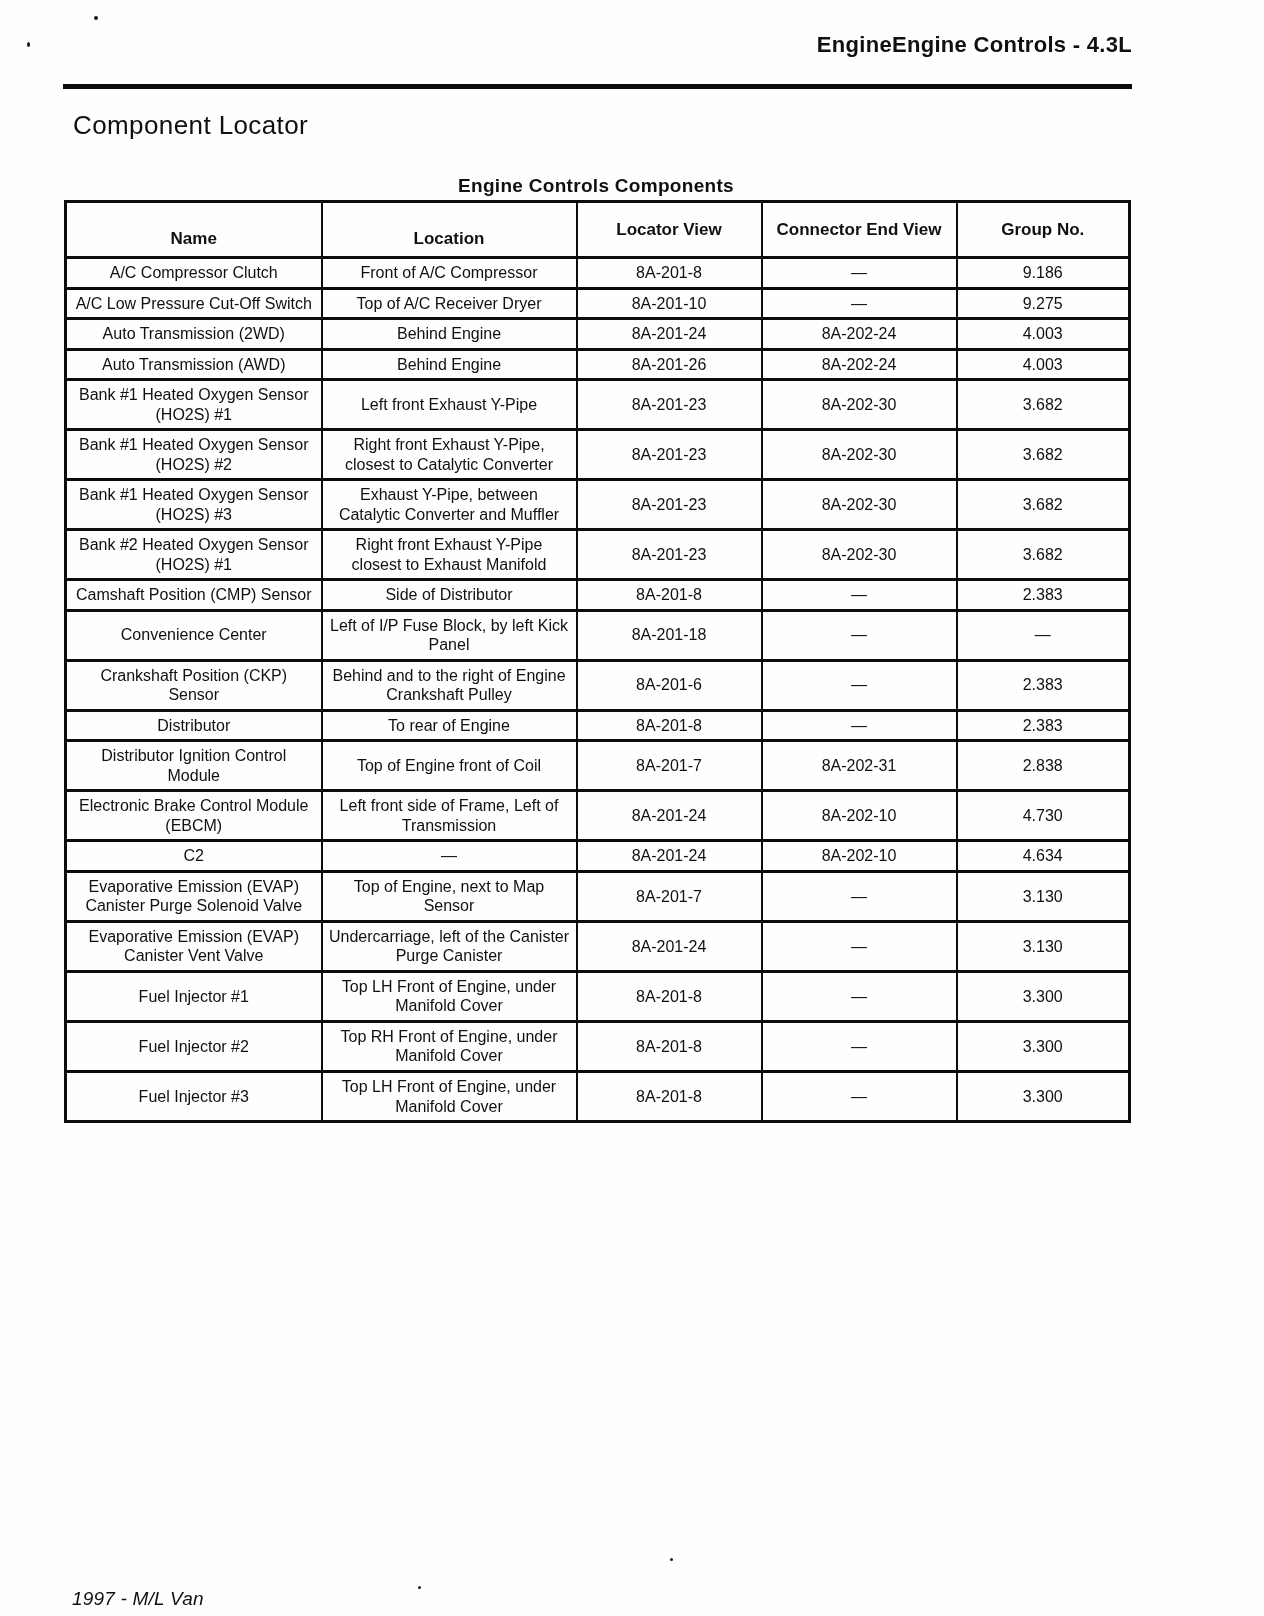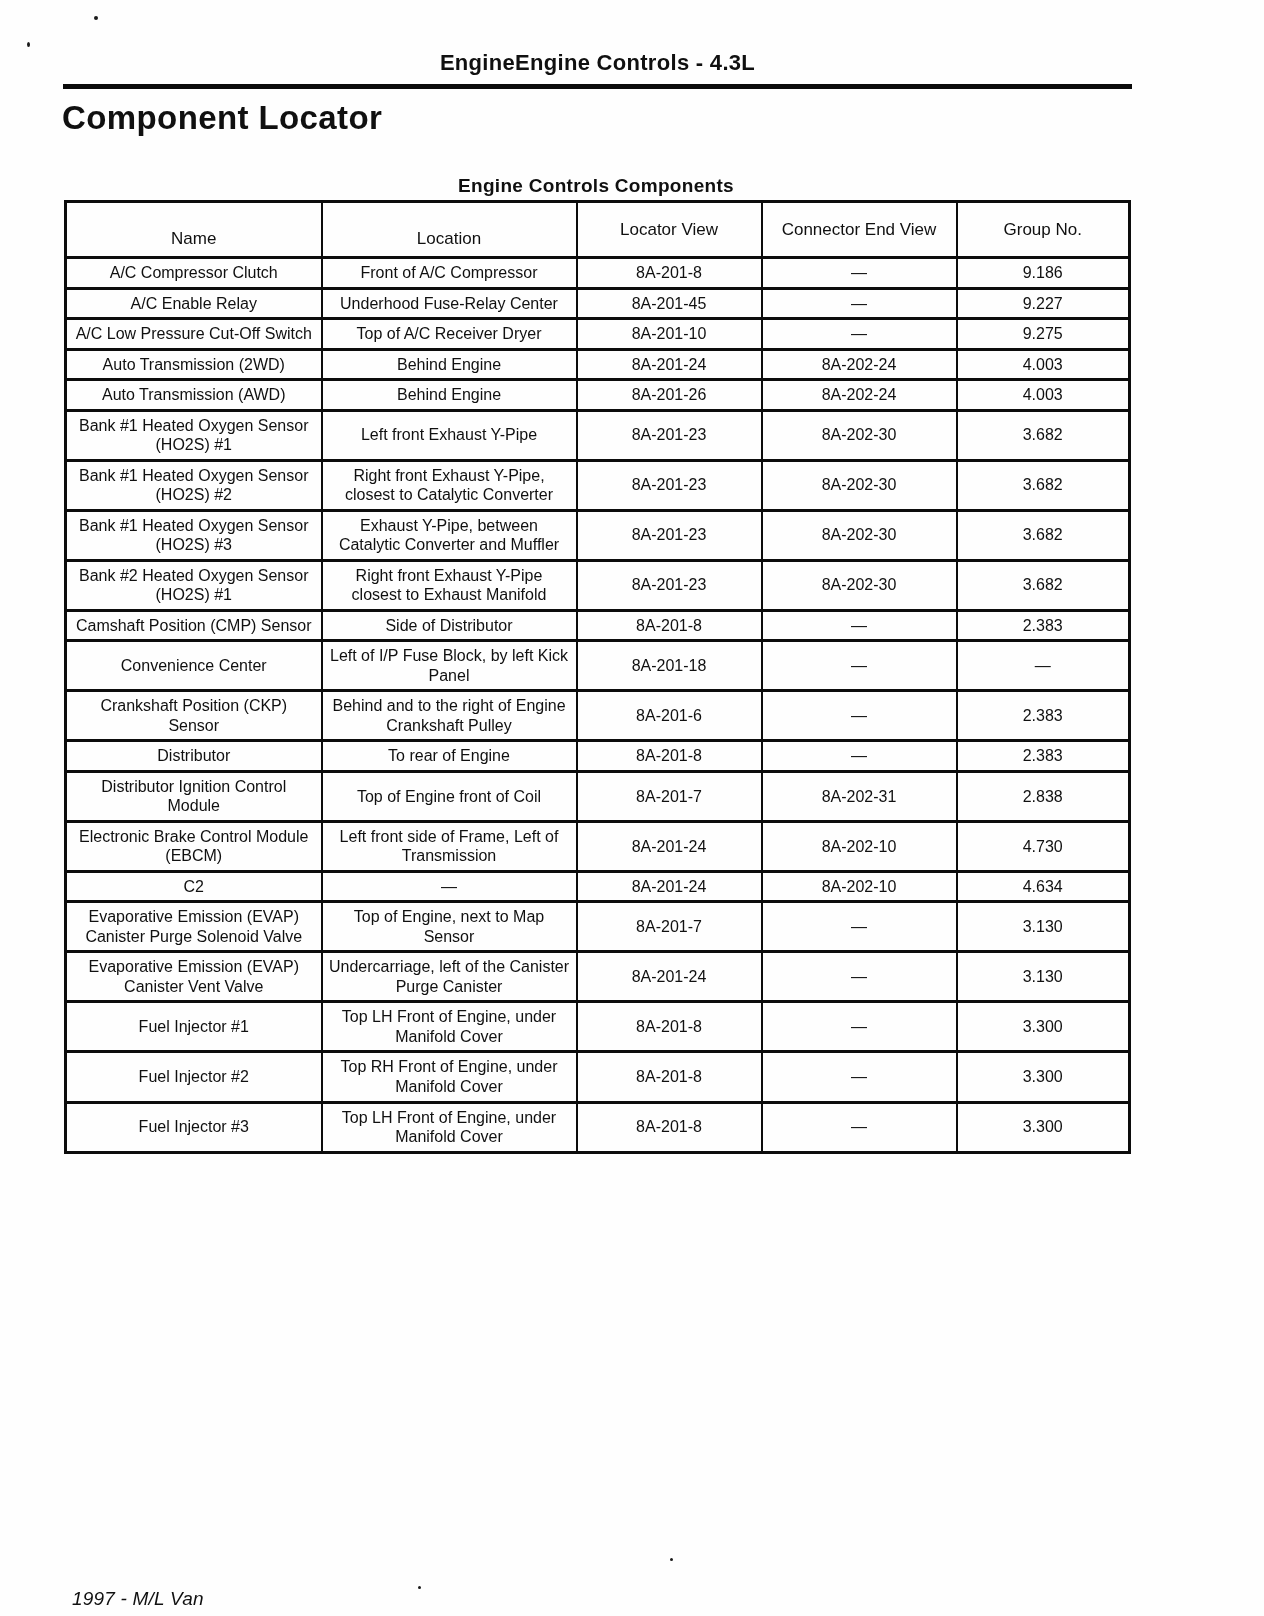--- a/index.html
+++ b/index.html
@@ -6,53 +6,53 @@
   body {
     width: 1264px; height: 1616px;
     background: #fefefe;
     font-family: "Liberation Sans", sans-serif;
     color: #101010;
     position: relative;
     overflow: hidden;
   }
   .speck { position: absolute; background: #1a1a1a; border-radius: 50%; }
   .hdr-row {
-    position: absolute; top: 50px; left: 63px; width: 1069px;
-    display: flex; justify-content: center; align-items: flex-end;
+    position: absolute; top: 32px; left: 63px; width: 1069px;
+    display: flex; justify-content: flex-end; align-items: flex-end;
     font-size: 22px; font-weight: bold; letter-spacing: 0.3px;
   }
   .hdr-rule {
     position: absolute; top: 84px; left: 63px; width: 1069px; height: 5px;
     background: #0b0b0b;
   }
   .section-title {
     position: absolute; top: 99px; left: 62px;
-    font-size: 33px; font-weight: bold; letter-spacing: 0.4px;
-    margin: 0;
+    font-size: 26px; font-weight: normal; letter-spacing: 0.4px;
+    margin: 11px;
   }
   .table-title {
     position: absolute; top: 167px; left: 64px; width: 1064px;
     text-align: center; font-size: 19px; font-weight: bold; letter-spacing: 0.3px; margin-top: 8px;
   }
   table.components {
     position: absolute; top: 200px; left: 64px; width: 1064px;
     border-collapse: collapse;
     border: 3px solid #0c0c0c;
     table-layout: fixed;
   }
   table.components th, table.components td {
     border-left: 2px solid #0c0c0c;
     border-right: 2px solid #0c0c0c;
     border-top: 3px solid #0c0c0c;
     border-bottom: 3px solid #0c0c0c;
     text-align: center;
     vertical-align: middle;
   }
   table.components th {
-    font-size: 17px; font-weight: normal;
+    font-size: 17px; font-weight: bold;
     padding: 5px 6px;
     line-height: 1.25;
   }
   thead tr { height: 56px; }
   table.components th.align-bottom { vertical-align: bottom; padding-bottom: 7px; }
   table.components td {
     font-size: 16px;
     line-height: 1.22;
     padding: 4px 6px;
   }
@@ -100,27 +100,20 @@
     </thead>
     <tbody id="table-body">
         <tr>
           <td>A/C Compressor Clutch</td>
           <td>Front of A/C Compressor</td>
           <td>8A-201-8</td>
           <td>—</td>
           <td>9.186</td>
         </tr>
         <tr>
-          <td>A/C Enable Relay</td>
-          <td>Underhood Fuse-Relay Center</td>
-          <td>8A-201-45</td>
-          <td>—</td>
-          <td>9.227</td>
-        </tr>
-        <tr>
           <td>A/C Low Pressure Cut-Off Switch</td>
           <td>Top of A/C Receiver Dryer</td>
           <td>8A-201-10</td>
           <td>—</td>
           <td>9.275</td>
         </tr>
         <tr>
           <td>Auto Transmission (2WD)</td>
           <td>Behind Engine</td>
           <td>8A-201-24</td>

